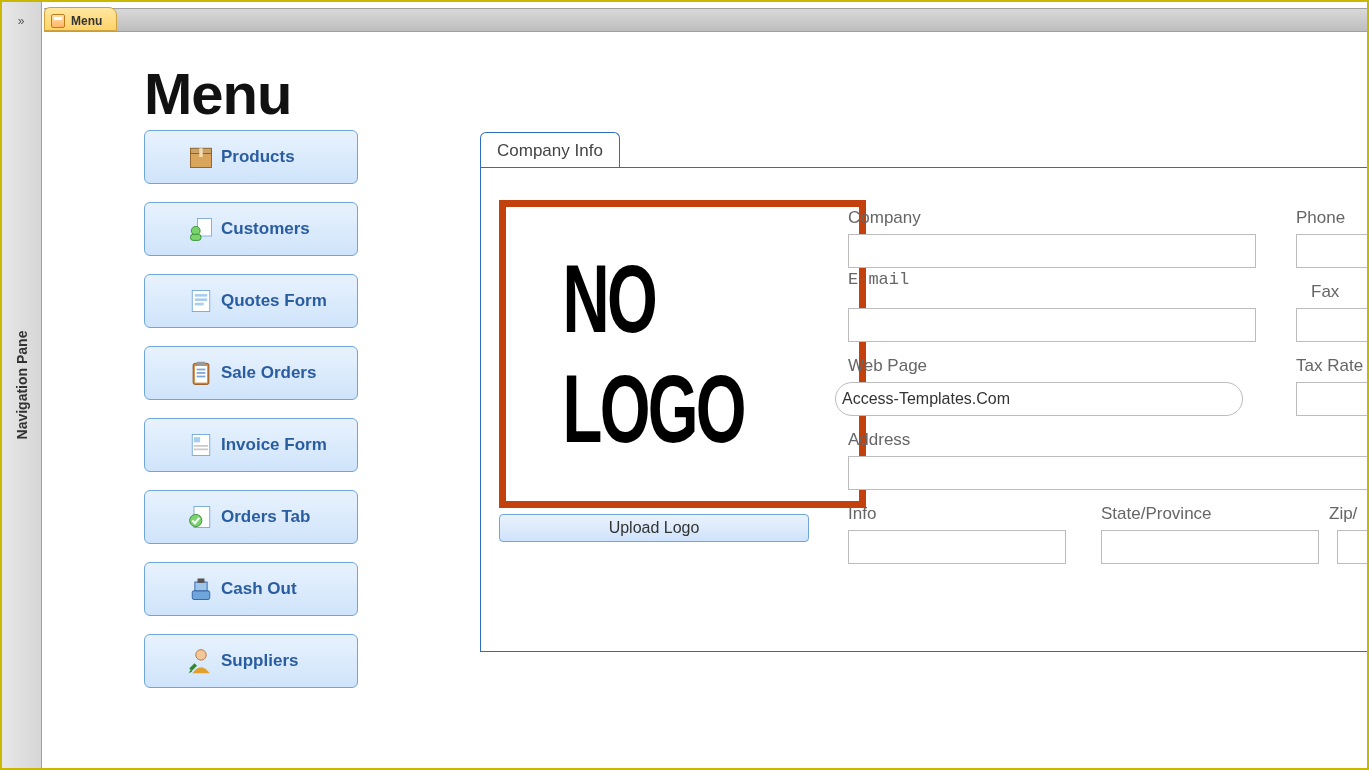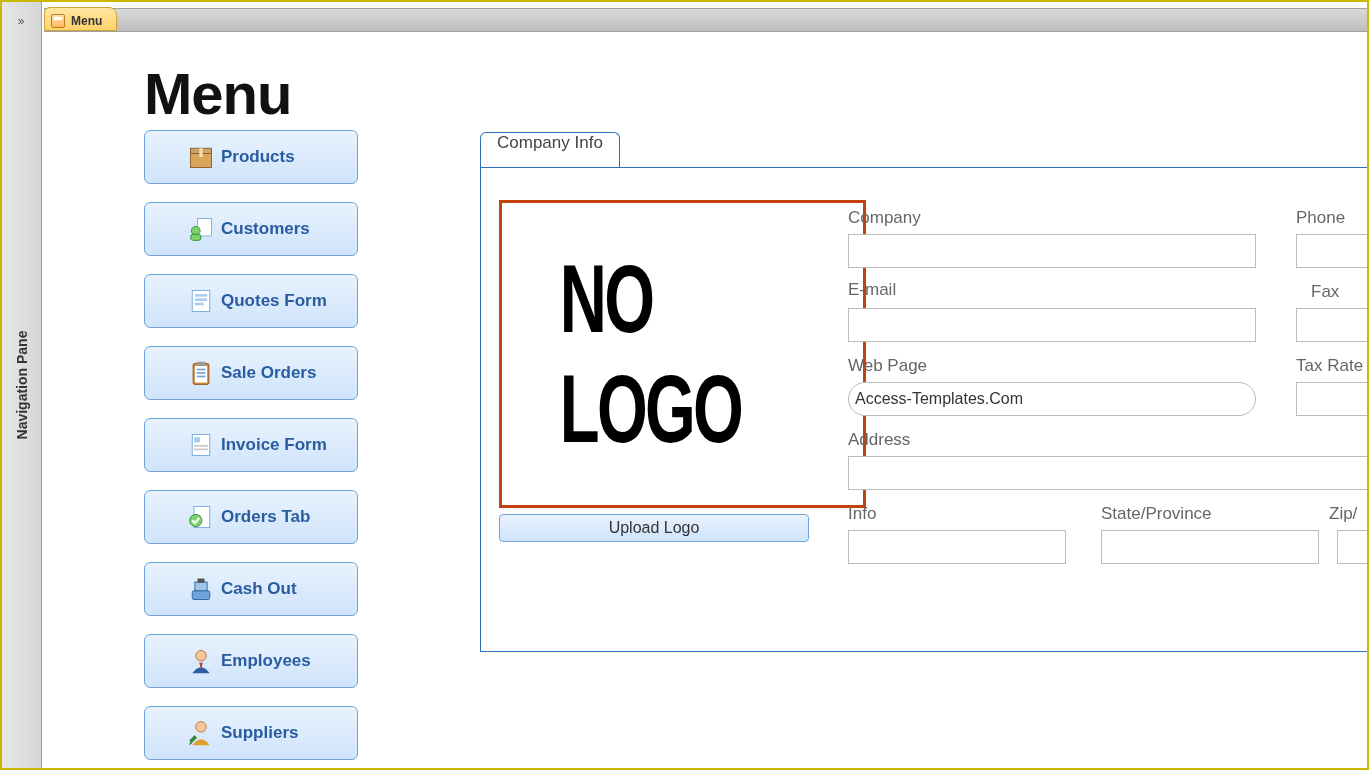--- a/index.html
+++ b/index.html
@@ -75,34 +75,34 @@
   }
   .menu-btn .mi { width: 28px; height: 28px; display: inline-flex; align-items:center; justify-content:center; }
   .menu-btn .mi svg { width: 28px; height: 28px; }
 
   
   .ci-panel {
     position: absolute; left: 436px; top: 100px; right: -20px; height: 520px;
   }
   .ci-tab {
     position: absolute; top: 0; left: 0; height: 36px;
-    padding: 0 16px 0 16px;
+    padding: 8px 16px 0 16px;
     border: 1px solid #2f6dc0; border-bottom: 1px solid #fff;
     border-top-left-radius: 6px; border-top-right-radius: 6px;
     background: #fff; font-size: 17px; color: #444;
   }
   .ci-body {
     position: absolute; top: 35px; left: 0; right: 0; bottom: 0;
     border: 1px solid #2f6dc0; background: #fff;
   }
 
   
   .logo-box {
     position: absolute; left: 18px; top: 32px; width: 367px; height: 308px;
-    border: 3px solid #c2410c; display:flex; align-items:center; justify-content:center;
+    border: 7px solid #c2410c; display:flex; align-items:center; justify-content:center;
   }
   .logo-text {
     font-family: "Arial Narrow","Impact",sans-serif;
     font-stretch: ultra-condensed; font-weight: 900;
     font-size: 96px; letter-spacing: -4px; transform: scaleX(0.68);
     color:#000;
   }
   .upload-btn {
     position: absolute; left: 18px; top: 346px; width: 310px; height: 28px;
     background: linear-gradient(#eaf2fd,#cfe3fb);
@@ -113,24 +113,24 @@
   
   .fld-label { position:absolute; color:#666; font-size:17px; }
   .fld-input {
     position:absolute; height:34px; border:1px solid #bcbcbc; background:#fff;
     padding: 4px 6px; font-size:16px; color:#333;
   }
 
   
   .l-company { left:367px; top:40px; }
   .i-company { left:367px; top:66px; width:408px; }
-  .l-email   { left:367px; top:112px; }
+  .l-email   { left:367px; top:102px;font-family:Liberation Mono, monospace; }
   .i-email   { left:367px; top:140px; width:408px; }
   .l-web     { left:367px; top:188px; }
-  .i-web     { left:367px; top:214px; width:408px;border-radius:17px; }
+  .i-web     { left:354px; top:214px; width:408px;border-radius:17px; }
   .l-address { left:367px; top:262px;text-align:right; }
   .i-address { left:367px; top:288px; width:560px; }
   .l-city    { left:367px; top:336px; }
   .i-city    { left:367px; top:362px; width:218px; }
   .l-state   { left:620px; top:336px; }
   .i-state   { left:620px; top:362px; width:218px; }
 
   .l-phone   { left:815px; top:40px;text-align:center; }
   .i-phone   { left:815px; top:66px; width:120px; }
   .l-fax     { left:815px; top:114px;margin-left:15px; }
@@ -237,30 +237,20 @@
       <span class="mi">
         <svg viewBox="0 0 32 32">
             <rect x="6" y="18" width="20" height="10" rx="2" fill="#6fa5da" stroke="#2a5ca0"></rect>
             <rect x="9" y="8" width="14" height="10" fill="#9fc5ea" stroke="#2a5ca0"></rect>
             <rect x="12" y="4" width="8" height="5" fill="#555"></rect>
           </svg>
       </span>
       <span>Cash Out</span>
     </div>
 
-    <div class="menu-btn">
-      <span class="mi">
-        <svg viewBox="0 0 32 32">
-            <circle cx="16" cy="10" r="6" fill="#f3c79a" stroke="#b07030"></circle>
-            <path d="M6 30 q10 -14 20 0 z" fill="#2a5ca0"></path>
-            <path d="M14 18 l2 8 l2 -8 z" fill="#c0392b"></path>
-          </svg>
-      </span>
-      <span>Employees</span>
-    </div>
 
     <div class="menu-btn">
       <span class="mi">
         <svg viewBox="0 0 32 32">
             <circle cx="16" cy="9" r="6" fill="#f3c79a" stroke="#b07030"></circle>
             <path d="M6 30 q10 -14 20 0 z" fill="#e0a030"></path>
             <path d="M4 26 l6 -6" stroke="#2f8a2f" stroke-width="4"></path>
             <path d="M4 26 l-2 4 l4 -2 z" fill="#2f8a2f"></path>
           </svg>
       </span>

